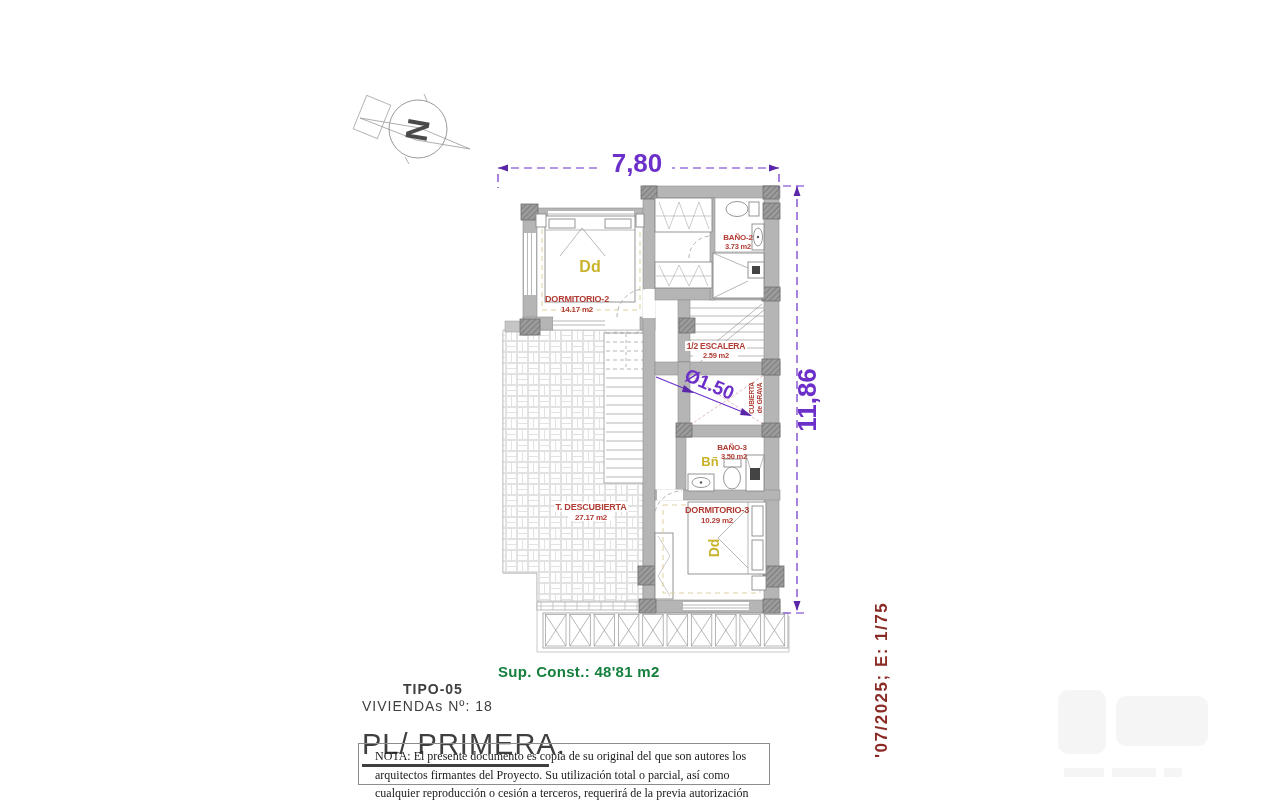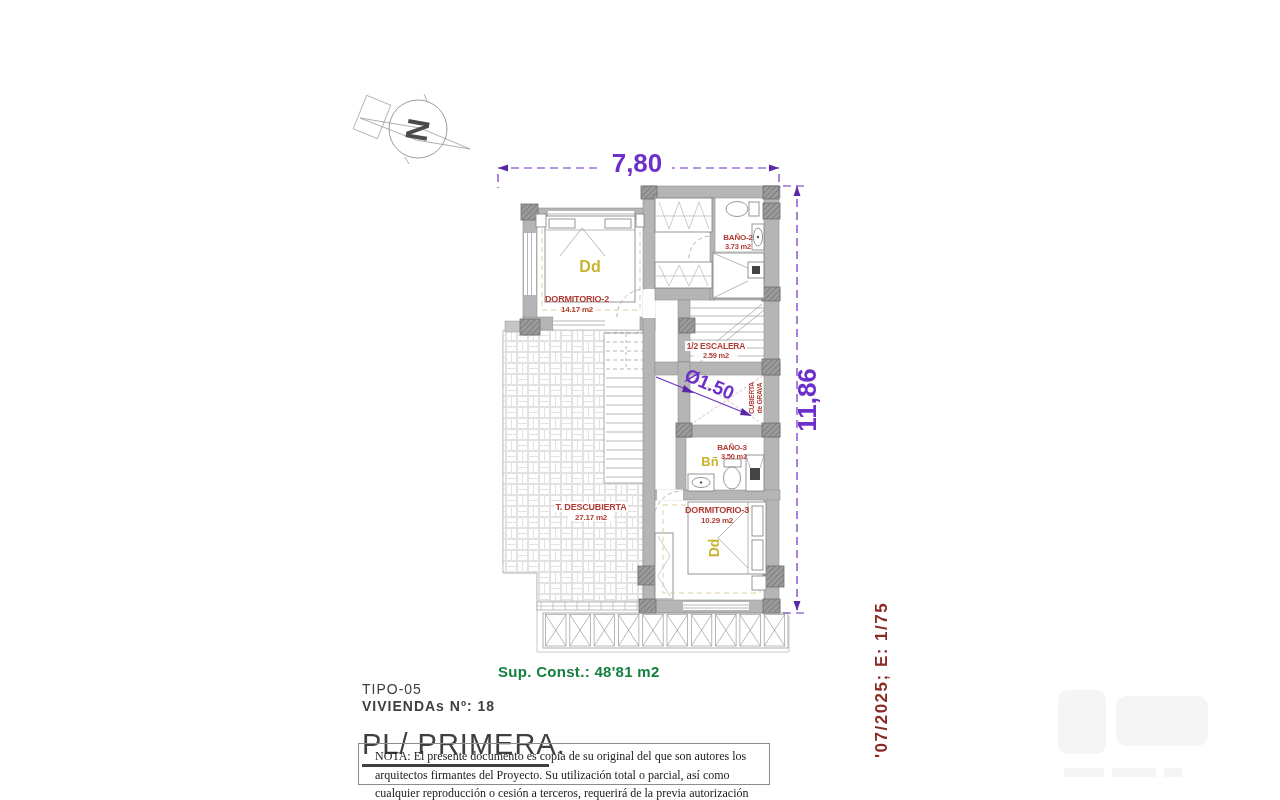--- a/index.html
+++ b/index.html
@@ -14,22 +14,22 @@
   .pillar{fill:url(#phatch);stroke:#6f6f6f;stroke-width:0.8;}
   .fix{fill:#ffffff;stroke:#8a8a8a;stroke-width:0.9;}
   .thin{stroke:#9a9a9a;stroke-width:0.7;fill:none;}
   .thin2{stroke:#aaaaaa;stroke-width:0.6;fill:none;}
   .dimline{stroke:#6d2fc9;stroke-width:1.2;fill:none;stroke-dasharray:8,5;}
   .dimarrow{fill:#5a27a8;}
   .dasharc{stroke:#a8a8a8;stroke-width:0.9;fill:none;stroke-dasharray:4,3;}
   .ydash{stroke:#d9cd92;stroke-width:0.9;fill:none;stroke-dasharray:5,4;}
   .whitebg{fill:#ffffff;opacity:0.92;}
   .title-block{position:absolute;left:362px;top:681px;color:#3f3f3f;}
-  .tb-tipo{font-size:14px;font-weight:normal;letter-spacing:1px;}
-  .tb-viv{font-size:14px;font-weight:bold;letter-spacing:1px;margin-top:1px;}
+  .tb-tipo{font-size:14px;font-weight:bold;letter-spacing:1px;margin-left:41px;}
+  .tb-viv{font-size:14px;font-weight:normal;letter-spacing:1px;margin-top:1px;}
   .tb-title{font-size:29px;font-weight:normal;letter-spacing:1px;margin-top:14px;}
   .tb-bar{width:187px;height:3px;background:#3f3f3f;margin-top:3px;}
   .sup-const{position:absolute;left:498px;top:663px;font-size:15px;font-weight:bold;
              color:#15803d;letter-spacing:0.3px;}
   .note-box{position:absolute;left:358px;top:743px;width:412px;height:42px;
             border:1px solid #8c8c8c;padding:3px 16px;box-sizing:border-box;
             font-family:"Liberation Serif",serif;font-size:12px;line-height:1.55;color:#1a1a1a;}
   .date-scale{position:absolute;left:872px;top:758px;transform-origin:0 0;
               transform:rotate(-90deg);white-space:nowrap;font-size:17px;font-weight:bold;
               color:#8a2a25;letter-spacing:1.5px;}

